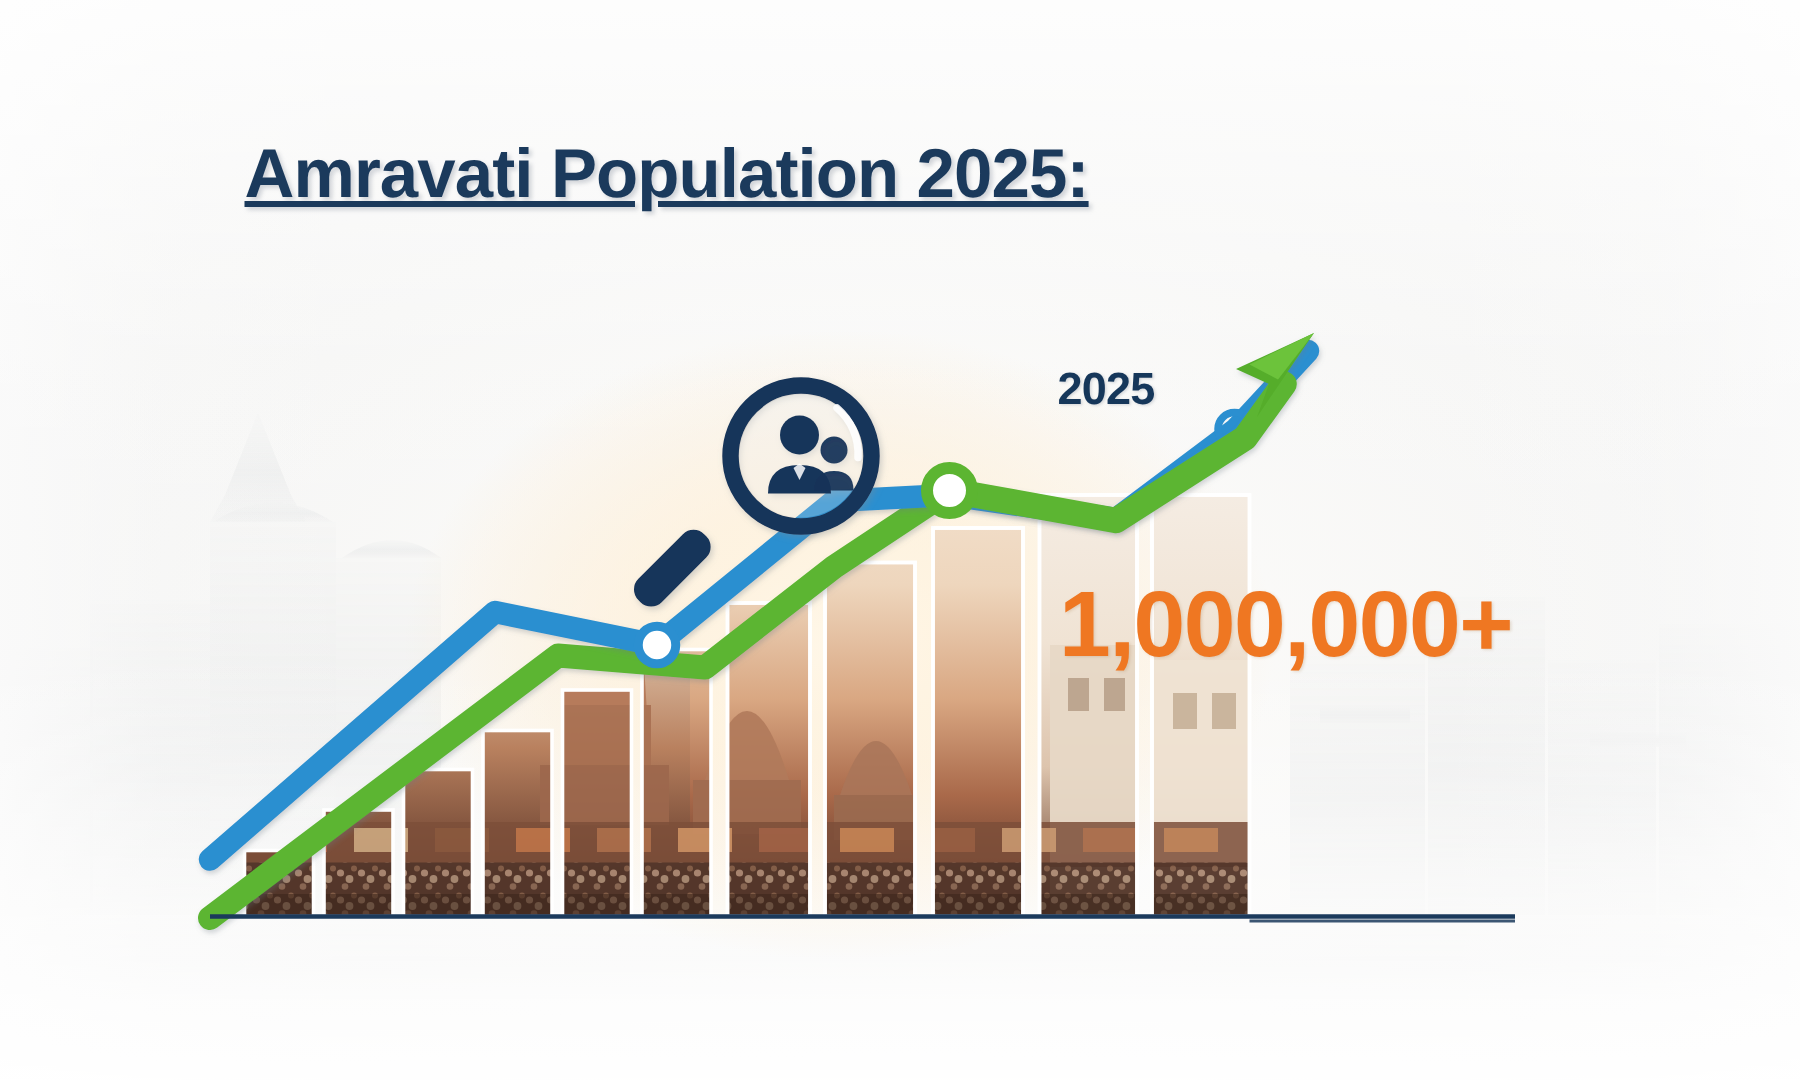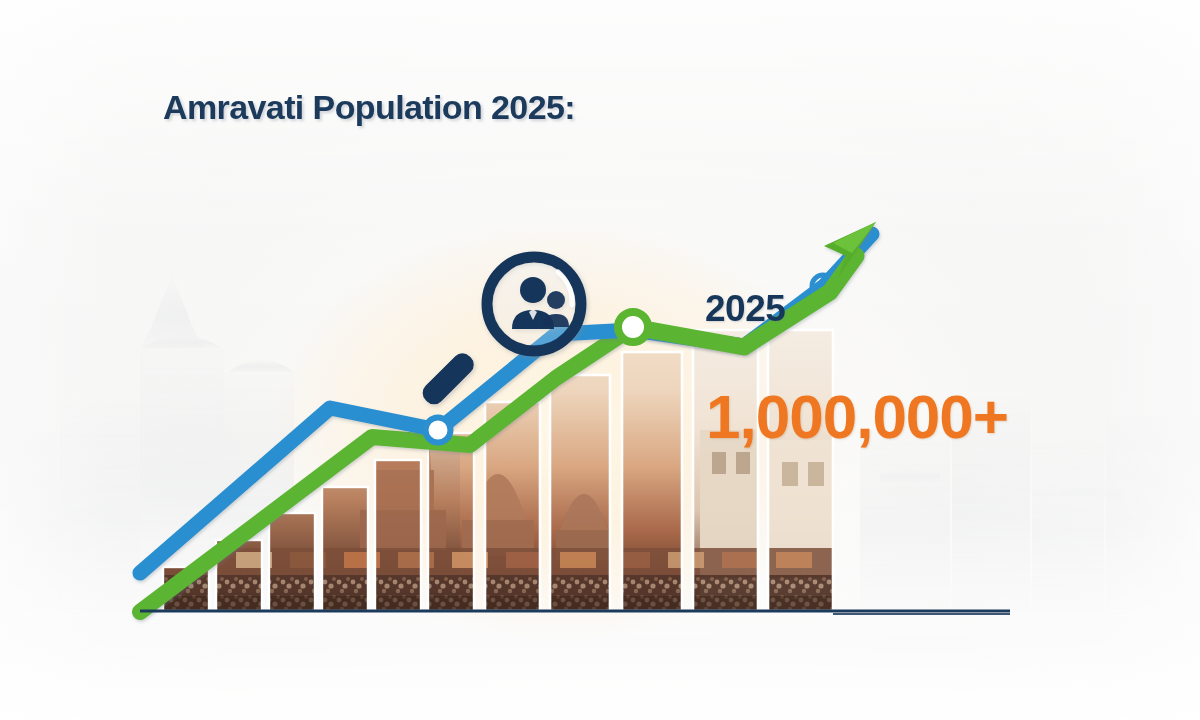--- a/index.html
+++ b/index.html
@@ -34,38 +34,38 @@
   .bg-sides {
     position:absolute; inset:0;
     background:linear-gradient(90deg, rgba(250,250,250,0.92) 0%, rgba(250,250,250,0.25) 9%, rgba(255,255,255,0) 20%, rgba(255,255,255,0) 80%, rgba(250,250,250,0.35) 92%, rgba(250,250,250,0.95) 100%);
     pointer-events:none;
   }
 
   
   .title {
     position:absolute;
     left:163px; top:88px;
-    font-size:34px;
+    font-size:46px;
     font-weight:700;
     letter-spacing:-0.6px;
     color:#1b3a5c;
     text-shadow:2px 2px 3px rgba(120,130,145,0.32);
     white-space:nowrap;
+    text-decoration:underline;
   }
 
   
   .year-label {
     position:absolute;
     left:705px; top:243px;
-    font-size:37px;
+    font-size:30px;
     font-weight:700;
     color:#16375a;
     text-shadow:1px 1px 2px rgba(120,130,145,0.30);
     letter-spacing:-0.5px;
-    margin-top:45px;
   }
 
   
   .stat-number {
     position:absolute;
     left:662px; top:381px;
     font-size:62px;
     font-weight:700;
     color:#ef7722;
     letter-spacing:-1px;

